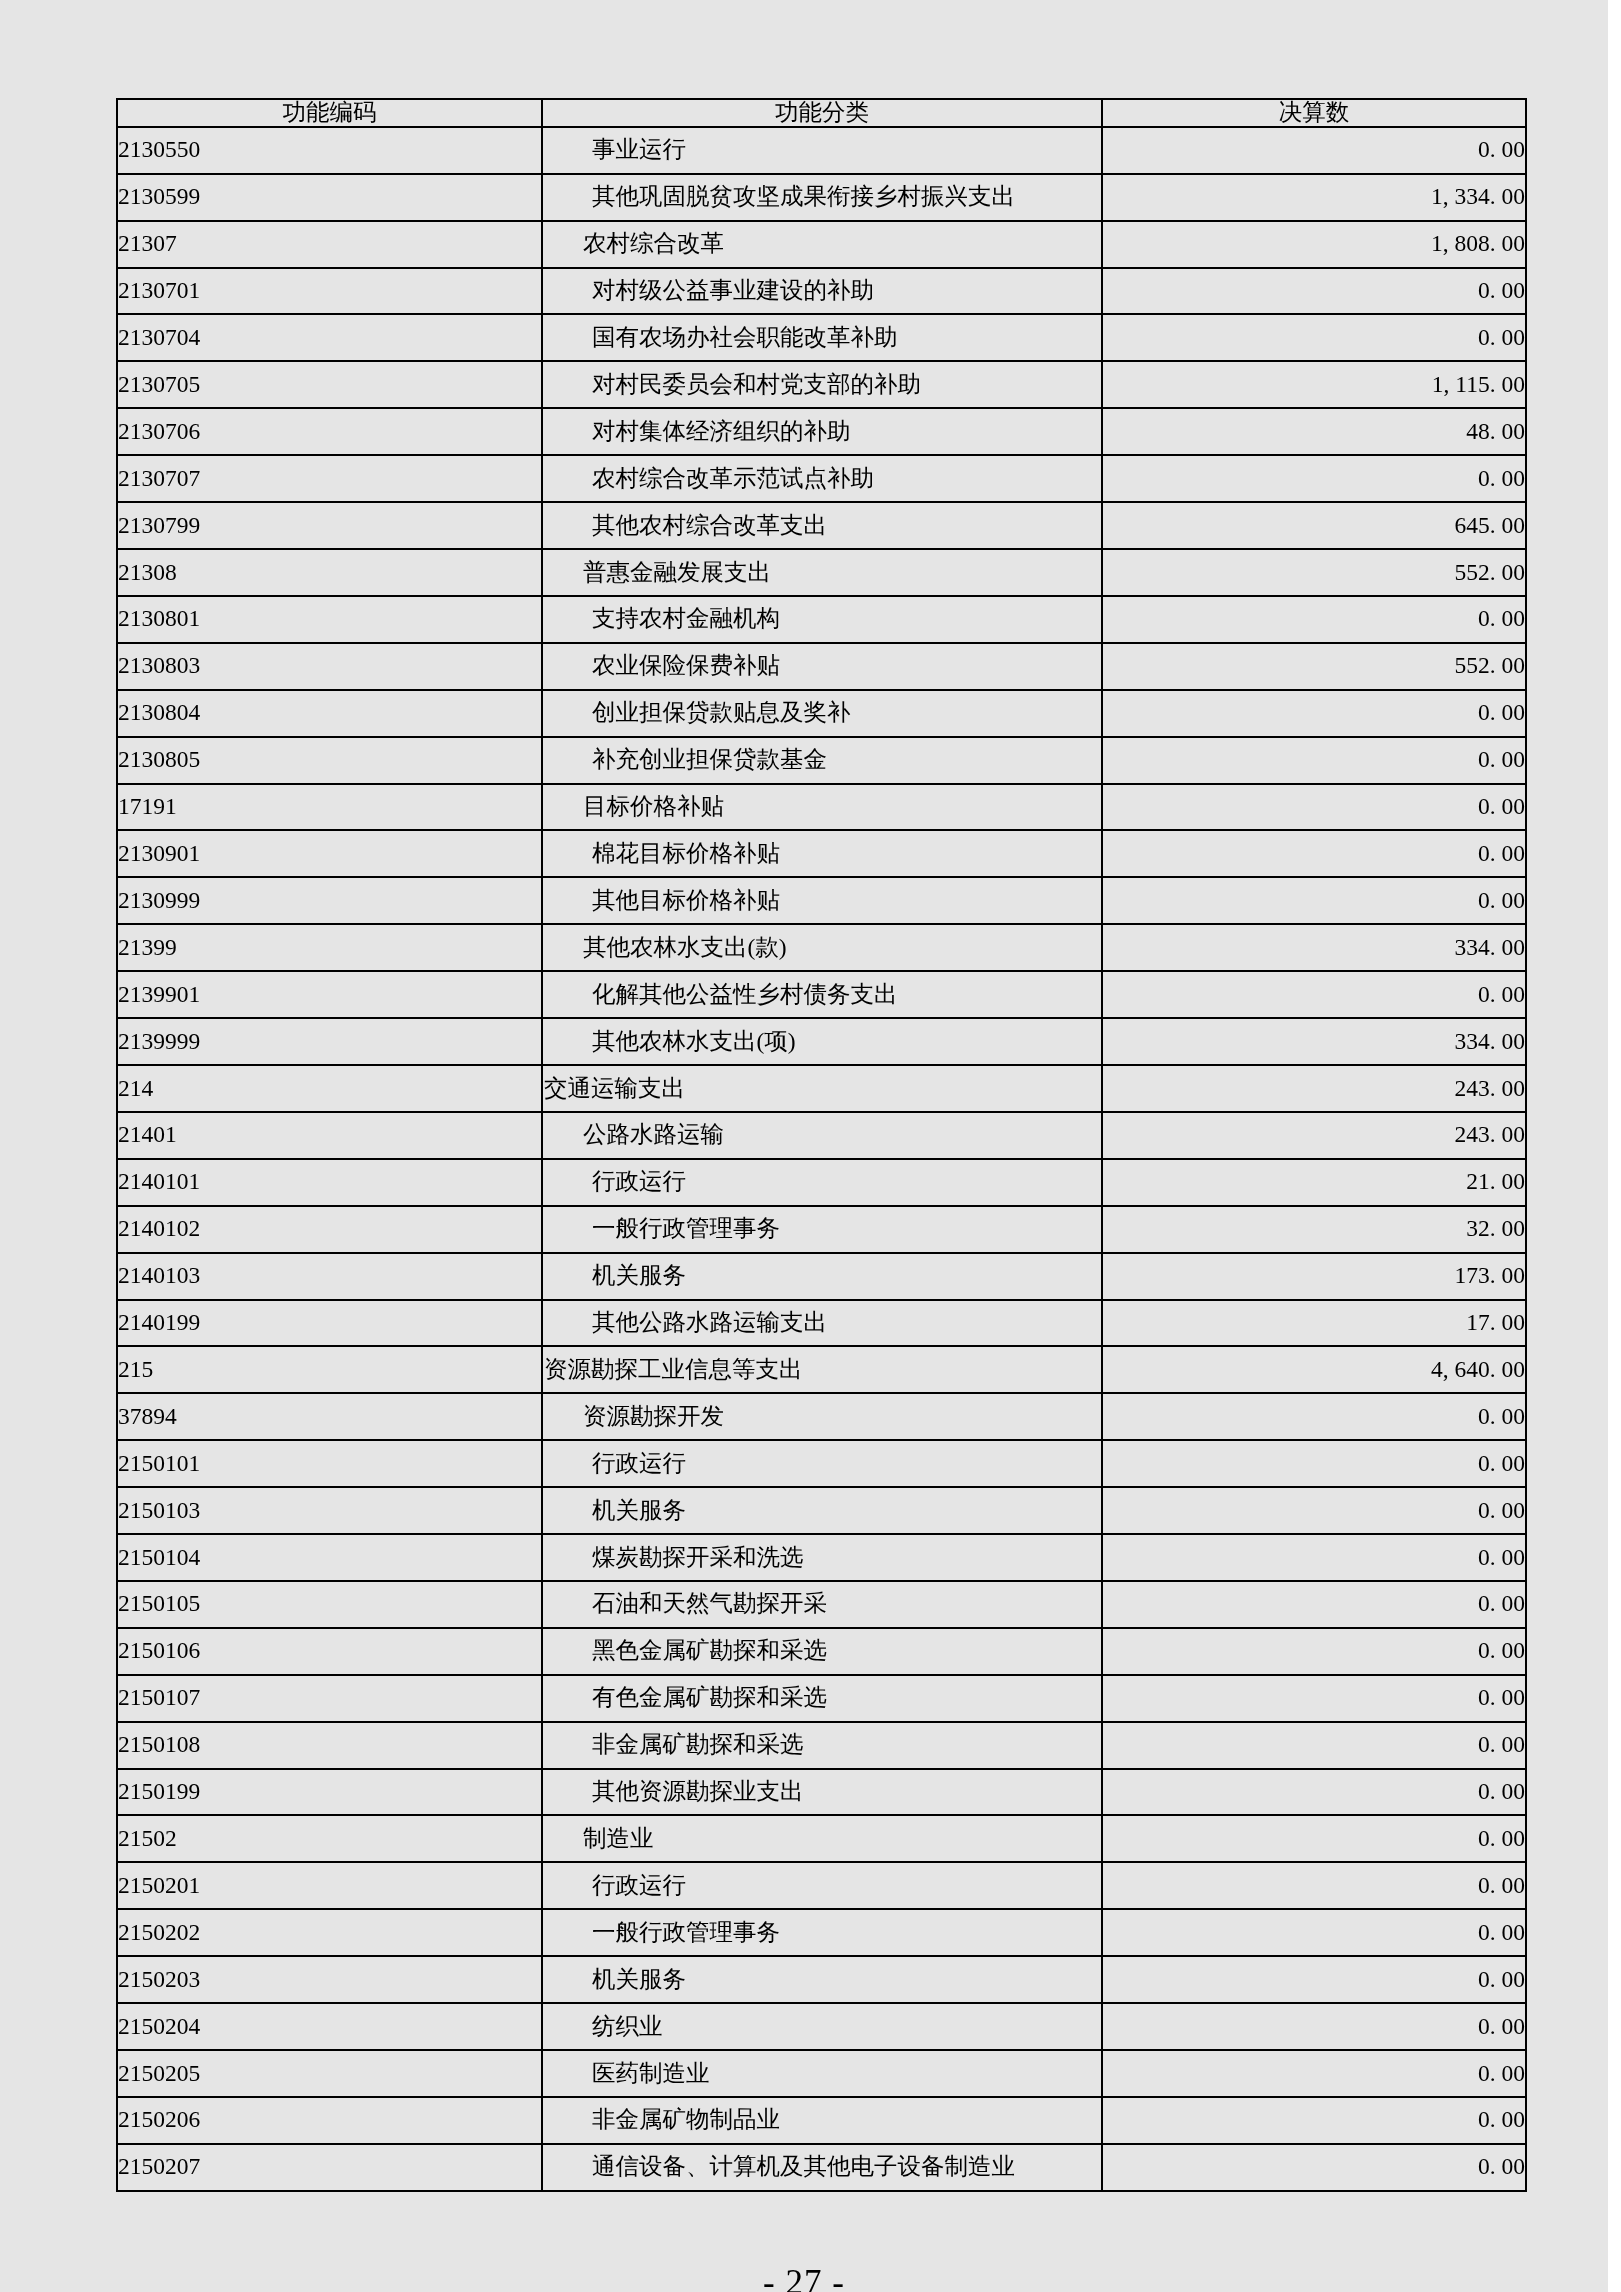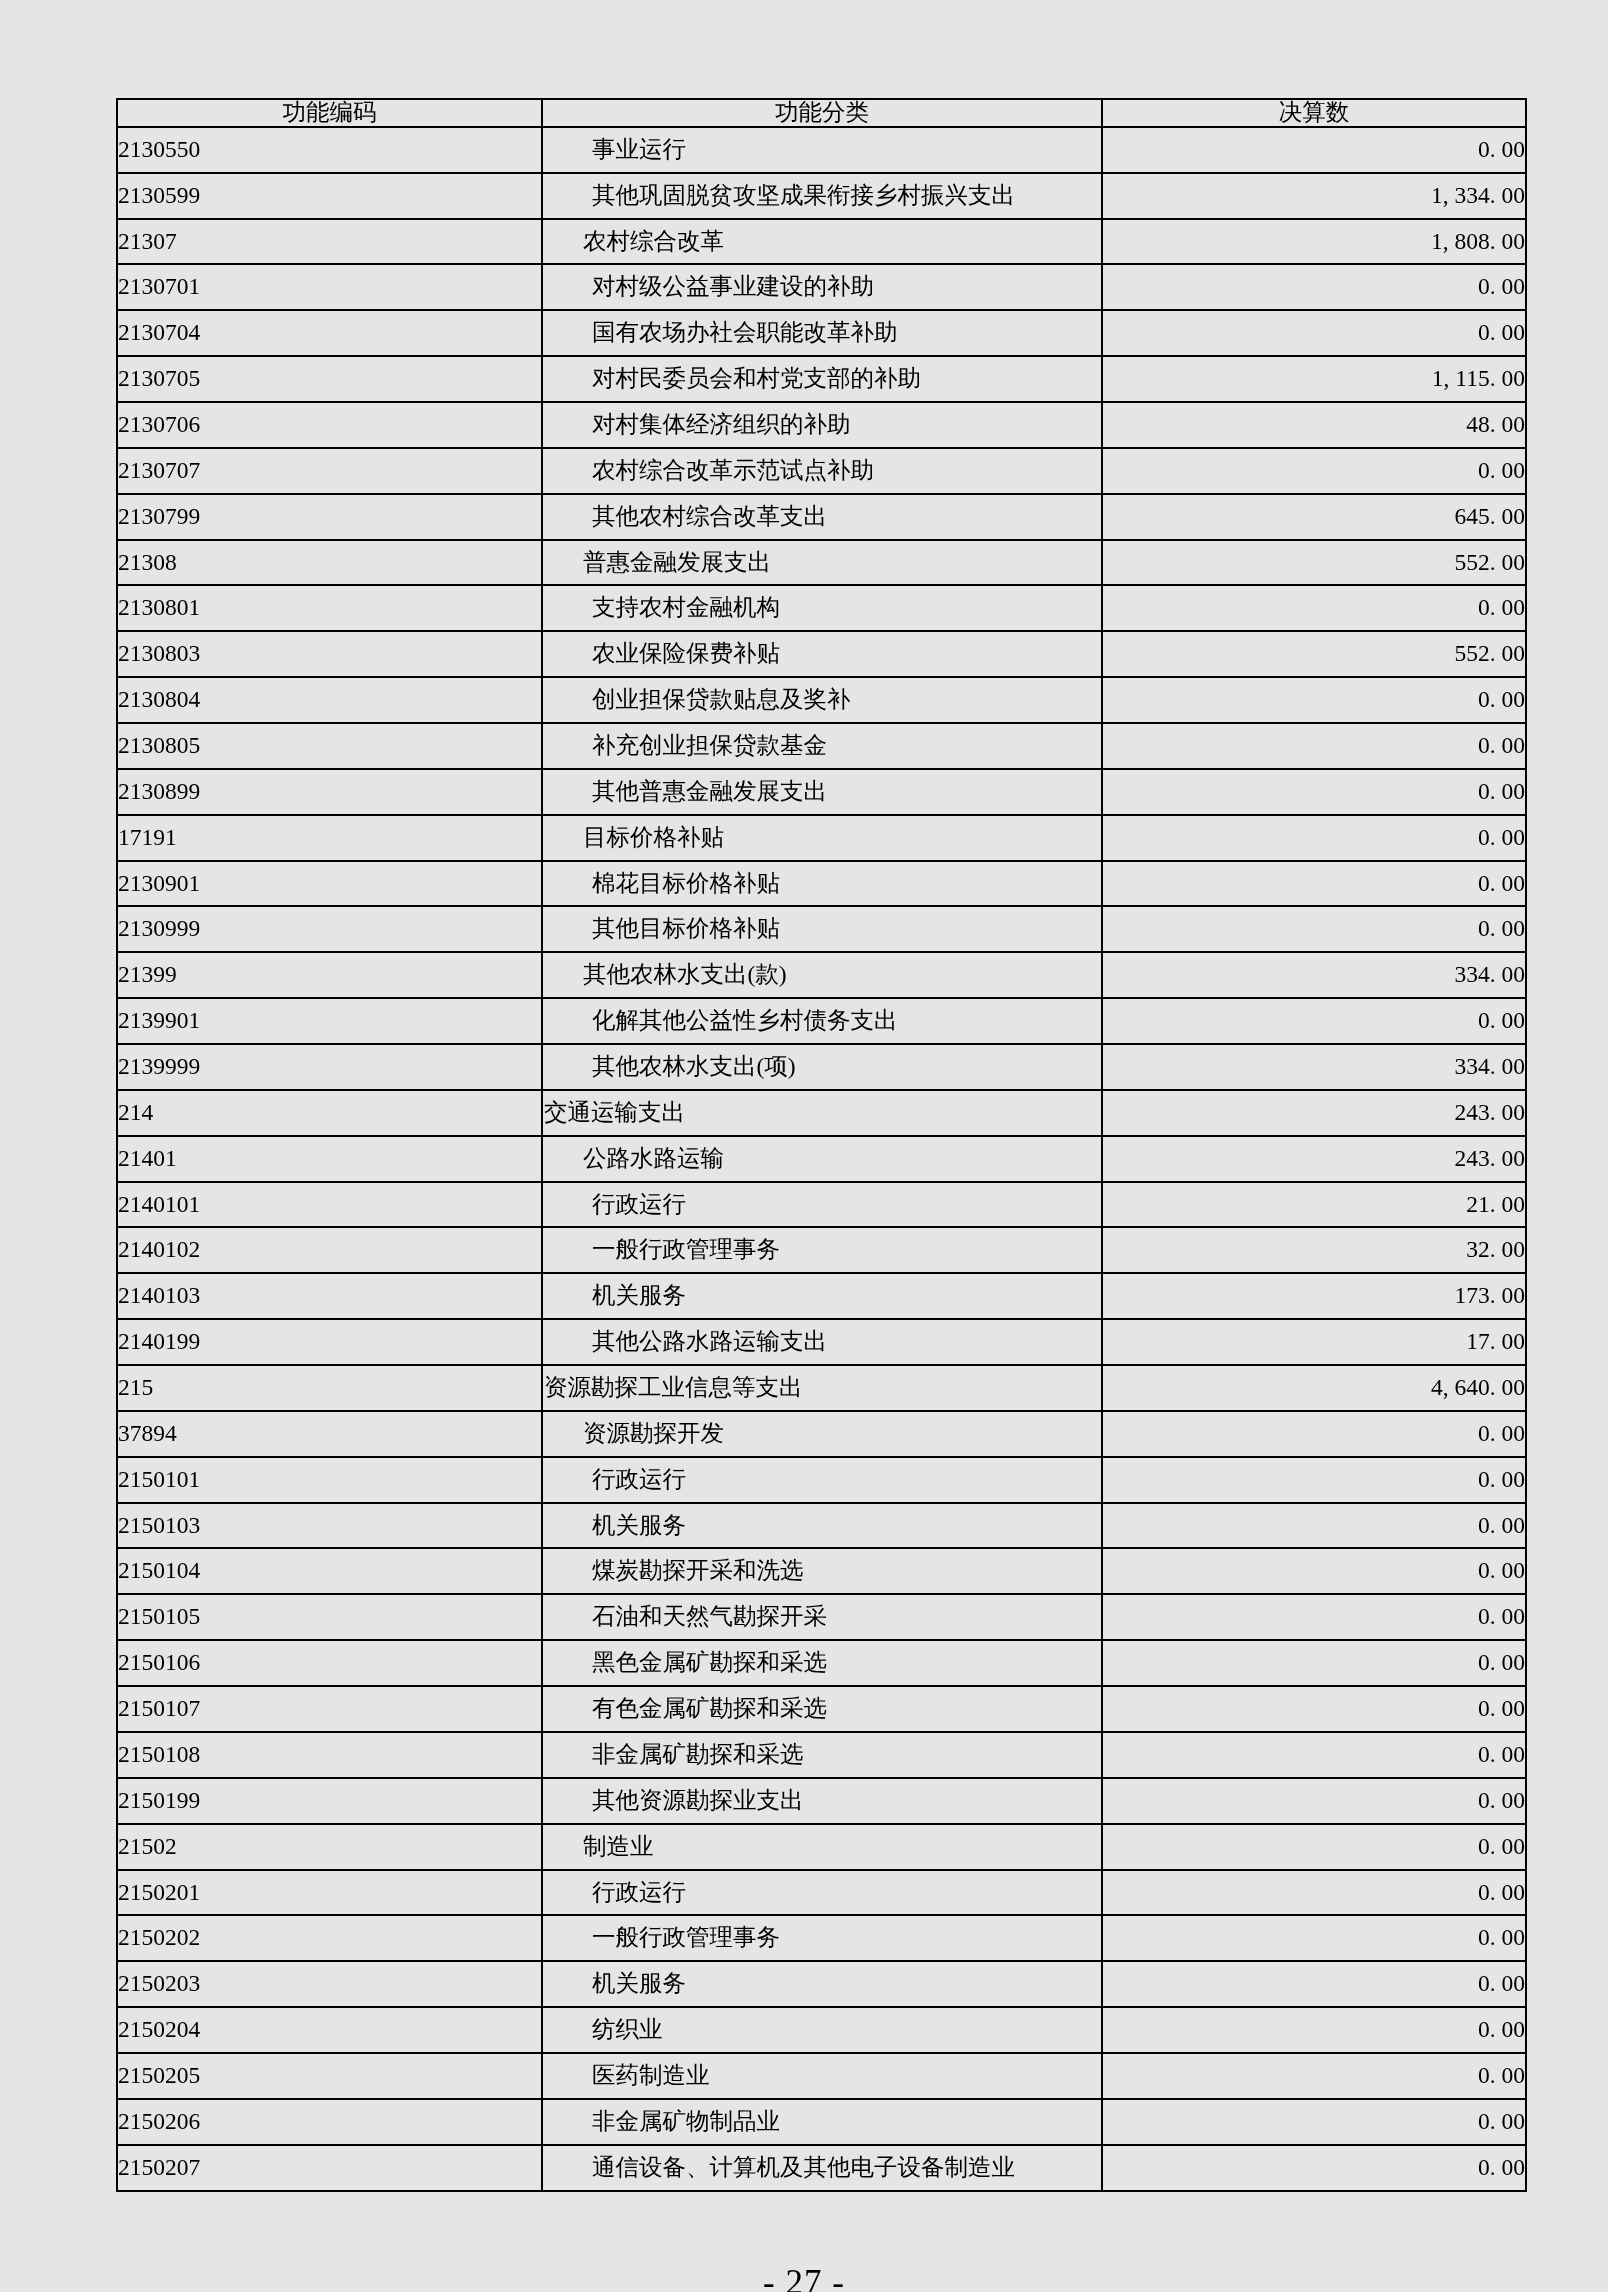--- a/index.html
+++ b/index.html
@@ -150,25 +150,20 @@
           <td class="code">2130804</td>
           <td class="cat lv2">创业担保贷款贴息及奖补</td>
           <td class="val">0. 00</td>
         </tr>
         <tr>
           <td class="code">2130805</td>
           <td class="cat lv2">补充创业担保贷款基金</td>
           <td class="val">0. 00</td>
         </tr>
         <tr>
-          <td class="code">2130899</td>
-          <td class="cat lv2">其他普惠金融发展支出</td>
-          <td class="val">0. 00</td>
-        </tr>
-        <tr>
           <td class="code">17191</td>
           <td class="cat lv1">目标价格补贴</td>
           <td class="val">0. 00</td>
         </tr>
         <tr>
           <td class="code">2130901</td>
           <td class="cat lv2">棉花目标价格补贴</td>
           <td class="val">0. 00</td>
         </tr>
         <tr>

